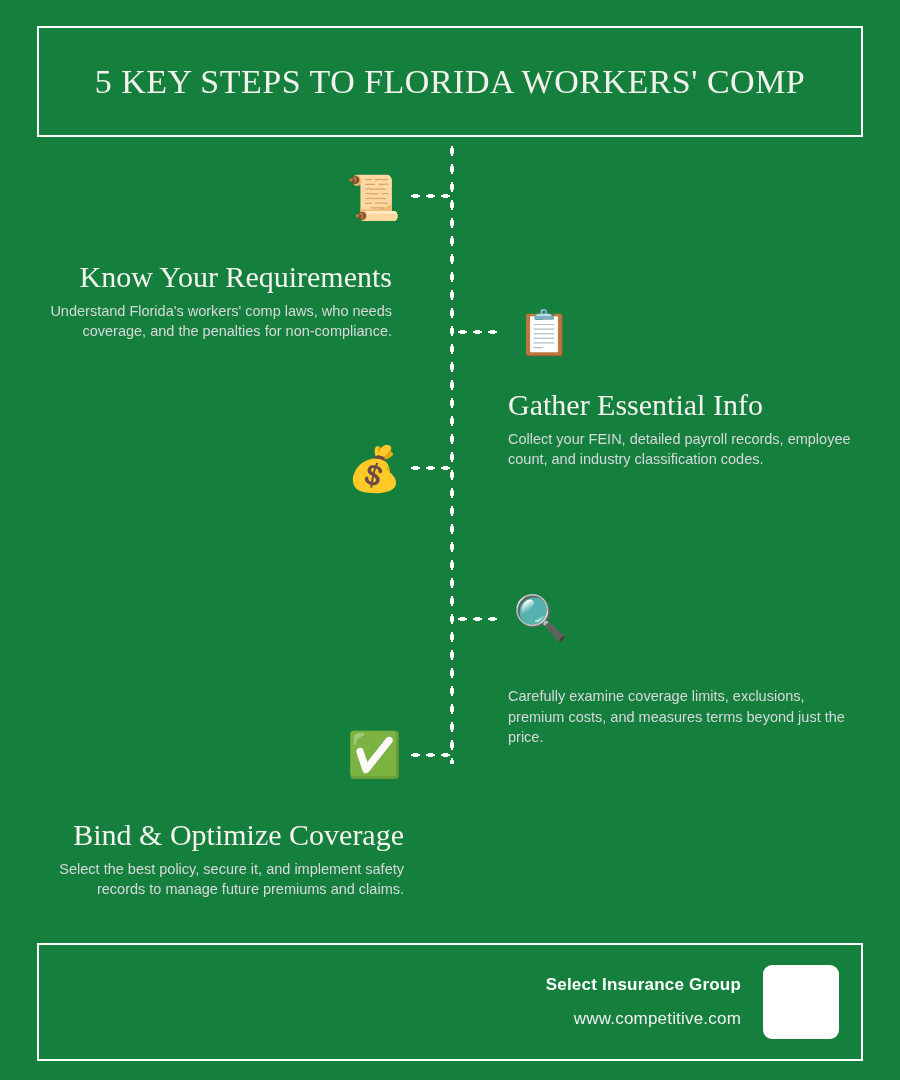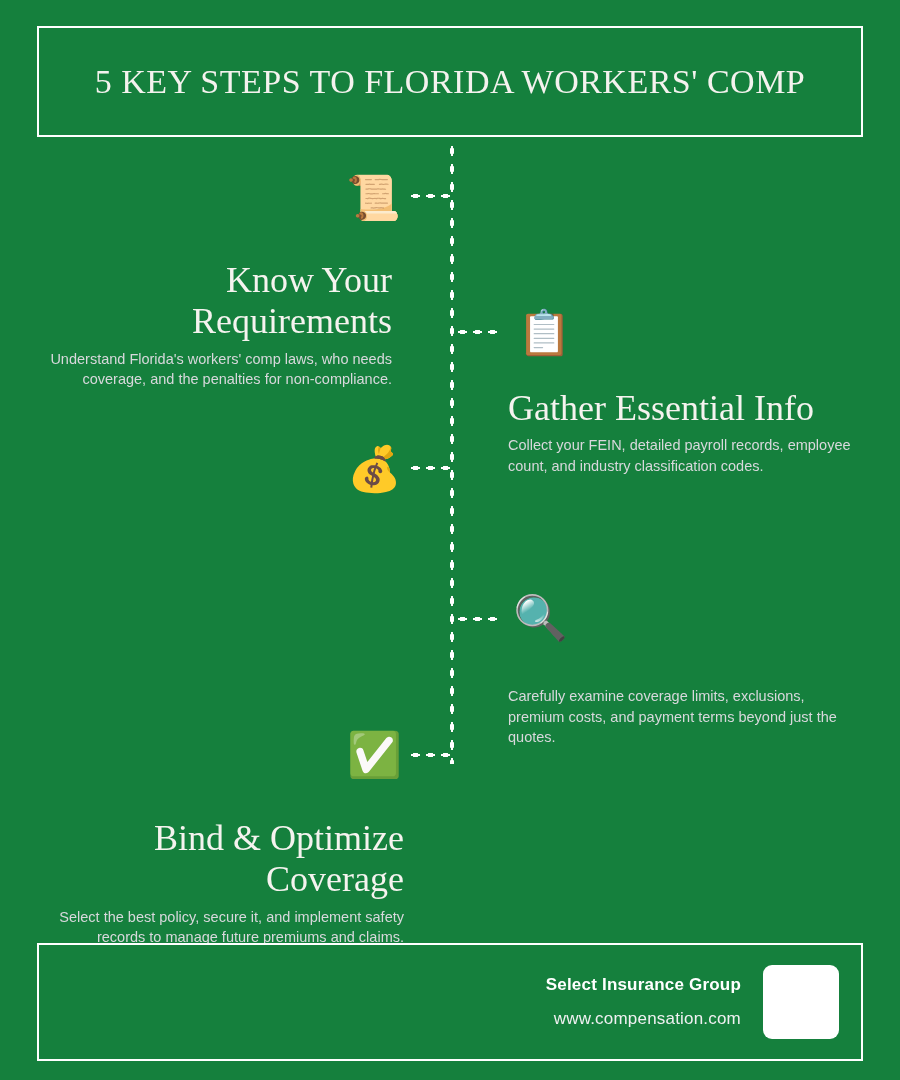--- a/index.html
+++ b/index.html
@@ -66,21 +66,21 @@
   }
   .step-icon {
     position: absolute;
     font-size: 44px;
     line-height: 1;
     font-family: "DejaVu Sans", sans-serif;
     user-select: none;
   }
   .step-title {
     font-family: "Liberation Serif", serif;
-    font-size: 36px;
+    font-size: 30px;
     color: #f5f3ef;
     margin: 0 0 6px 0;
     font-weight: 400;
     line-height: 1.15;
   }
   .step-desc {
     font-family: "Liberation Sans", sans-serif;
     font-size: 14.5px;
     color: #d8d8dc;
     line-height: 1.42;
@@ -159,32 +159,32 @@
   <div class="step-icon" style="left:517px; top:311px;">📋</div>
   <div class="step align-left" style="left:508px; top:388px; width:352px;">
     <div class="step-title">Gather Essential Info</div>
     <div class="step-desc">Collect your FEIN, detailed payroll records, employee count, and industry classification codes.</div>
   </div>
 
   <div class="step-icon" style="left:347px; top:447px;">💰</div>
 
   <div class="step-icon" style="left:513px; top:596px;">🔍</div>
   <div class="step align-left" style="left:508px; top:686px; width:352px;">
-    <div class="step-desc">Carefully examine coverage limits, exclusions, premium costs, and payment terms beyond just the quotes.</div>
+    <div class="step-desc">Carefully examine coverage limits, exclusions, premium costs, and measures terms beyond just the price.</div>
   </div>
 
   <div class="step-icon" style="left:347px; top:733px;">✅</div>
   <div class="step align-right" style="left:40px; top:818px; width:364px;">
     <div class="step-title">Bind &amp; Optimize Coverage</div>
     <div class="step-desc">Select the best policy, secure it, and implement safety records to manage future premiums and claims.</div>
   </div>
 
   <div class="footer-box">
     <div class="footer-inner">
       <div class="footer-text">
         <div class="footer-brand">Select Insurance Group</div>
-        <div class="footer-site">www.compensation.com</div>
+        <div class="footer-site">www.competitive.com</div>
       </div>
       <div class="footer-logo"></div>
     </div>
   </div>
 
 </div>
 
 </body></html>

